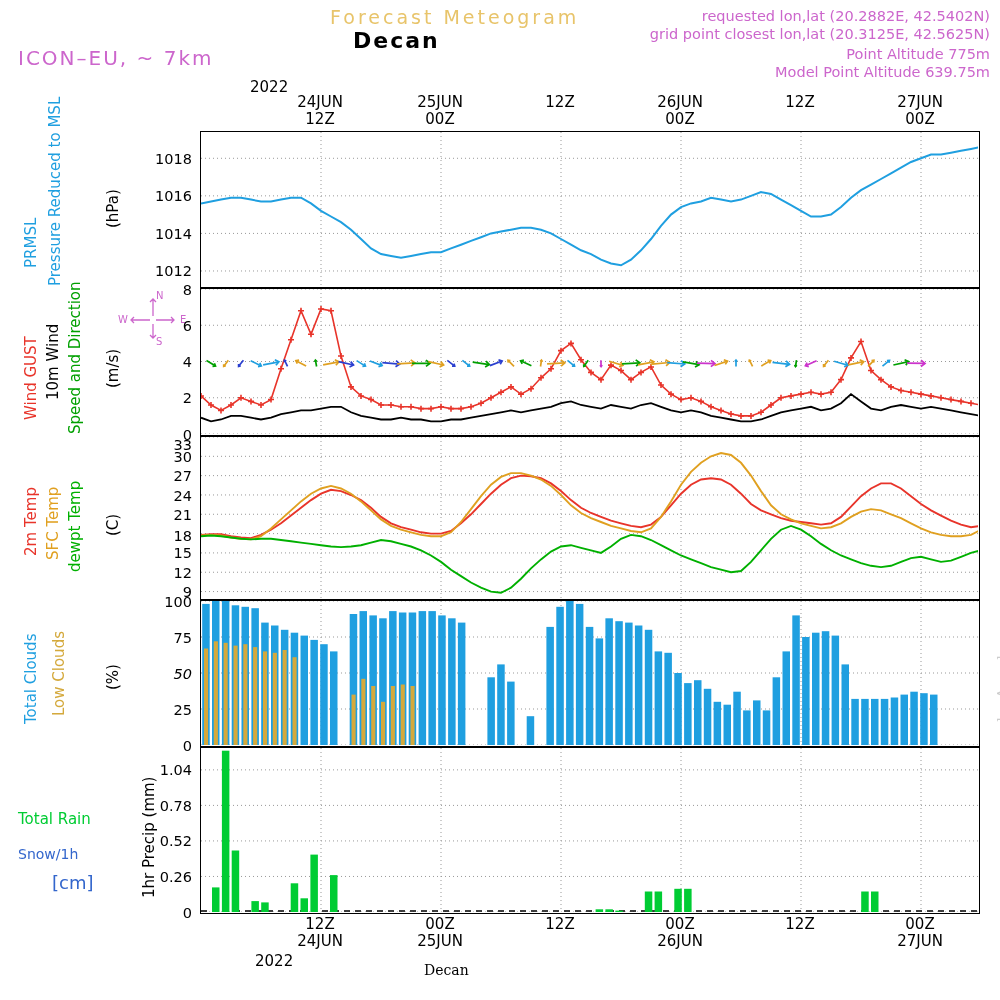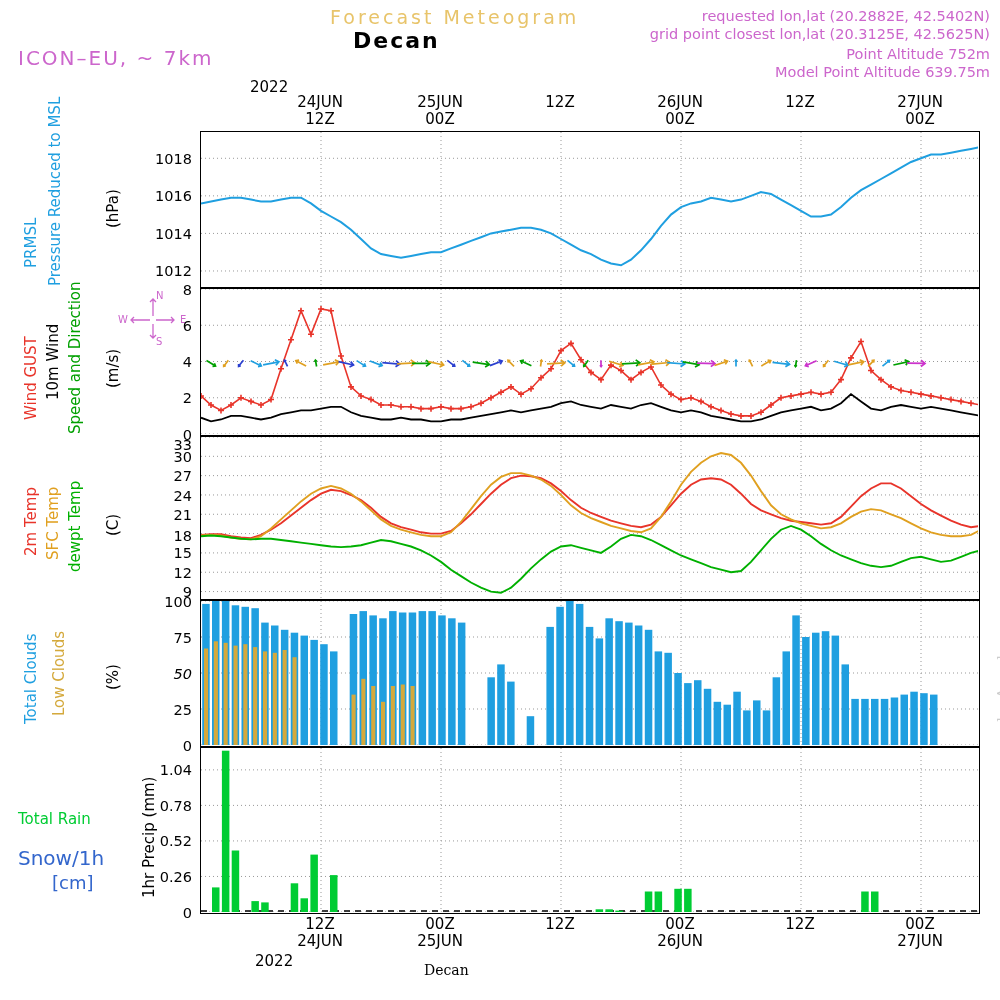--- a/index.html
+++ b/index.html
@@ -106,21 +106,21 @@
 </style>
 </head>
 <body>
 
 <div class="abs nowrap" id="title-forecast">Forecast Meteogram</div>
 <div class="abs nowrap" id="title-station">Decan</div>
 <div class="abs nowrap" id="model-label">ICON–EU, ~ 7km</div>
 
 <div class="abs nowrap hdr-right" id="hdr1">requested lon,lat (20.2882E, 42.5402N)</div>
 <div class="abs nowrap hdr-right" id="hdr2">grid point closest lon,lat (20.3125E, 42.5625N)</div>
-<div class="abs nowrap hdr-right" id="hdr3">Point Altitude 752m</div>
+<div class="abs nowrap hdr-right" id="hdr3">Point Altitude 775m</div>
 <div class="abs nowrap hdr-right" id="hdr4">Model Point Altitude 639.75m</div>
 
 <div class="abs nowrap" id="watermark">by Angel</div>
 
 <div class="abs" id="top-axis">
   <div class="abs nowrap" style="left:50px;top:0;font-size:15px;">2022</div>
   <div id="top-ticks">
       <div class="tick-top" style="left: 80px; top: 16px;">
         <div>24JUN</div>
         <div>12Z</div>
@@ -541,21 +541,21 @@
   </div>
 <div class="abs" id="panel-clouds-labels" style="left: 120px; top: 600px; width: 76px; height: 147px;">
     <div class="ylab" style="top: 145.5px;">0</div>
     <div class="ylab" style="top: 109.5px;">25</div>
     <div class="ylab" style="top: 73.5px; font-style: italic;">50</div>
     <div class="ylab" style="top: 37.5px;">75</div>
     <div class="ylab" style="top: 1.5px;">100</div>
   </div>
 
 <div class="abs nowrap" style="left:18px;top:810px;font-size:15px;color:#00cc33;">Total  Rain</div>
-<div class="abs nowrap" style="left:18px;top:846px;font-size:20px;color:#3366cc;">Snow/1h</div>
+<div class="abs nowrap" style="left:18px;top:846px;font-size:14px;color:#3366cc;">Snow/1h</div>
 <div class="abs nowrap" style="left:52px;top:872px;font-size:18px;color:#3366cc;">[cm]</div>
 <div class="rot-unit" style="left:140px;top:898px;">1hr Precip (mm)</div>
 
 <div class="panel" id="panel-precip">
     <svg width="777" height="164" style="position: absolute; left: 0px; top: 0px;">
       <line x1="0" x2="777" y1="164" y2="164" stroke="#999" stroke-width="1" stroke-dasharray="1,3"></line>
       <line x1="0" x2="777" y1="128.46666666666667" y2="128.46666666666667" stroke="#999" stroke-width="1" stroke-dasharray="1,3"></line>
       <line x1="0" x2="777" y1="92.93333333333334" y2="92.93333333333334" stroke="#999" stroke-width="1" stroke-dasharray="1,3"></line>
       <line x1="0" x2="777" y1="57.39999999999999" y2="57.39999999999999" stroke="#999" stroke-width="1" stroke-dasharray="1,3"></line>
       <line x1="0" x2="777" y1="21.866666666666674" y2="21.866666666666674" stroke="#999" stroke-width="1" stroke-dasharray="1,3"></line>

